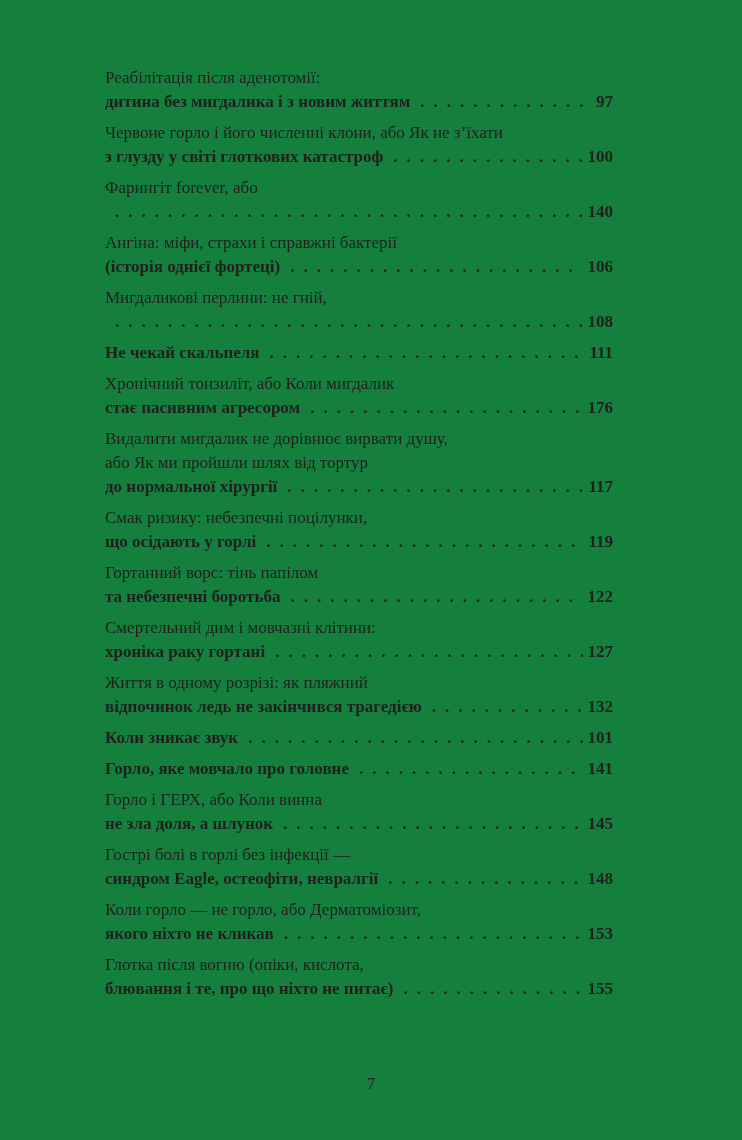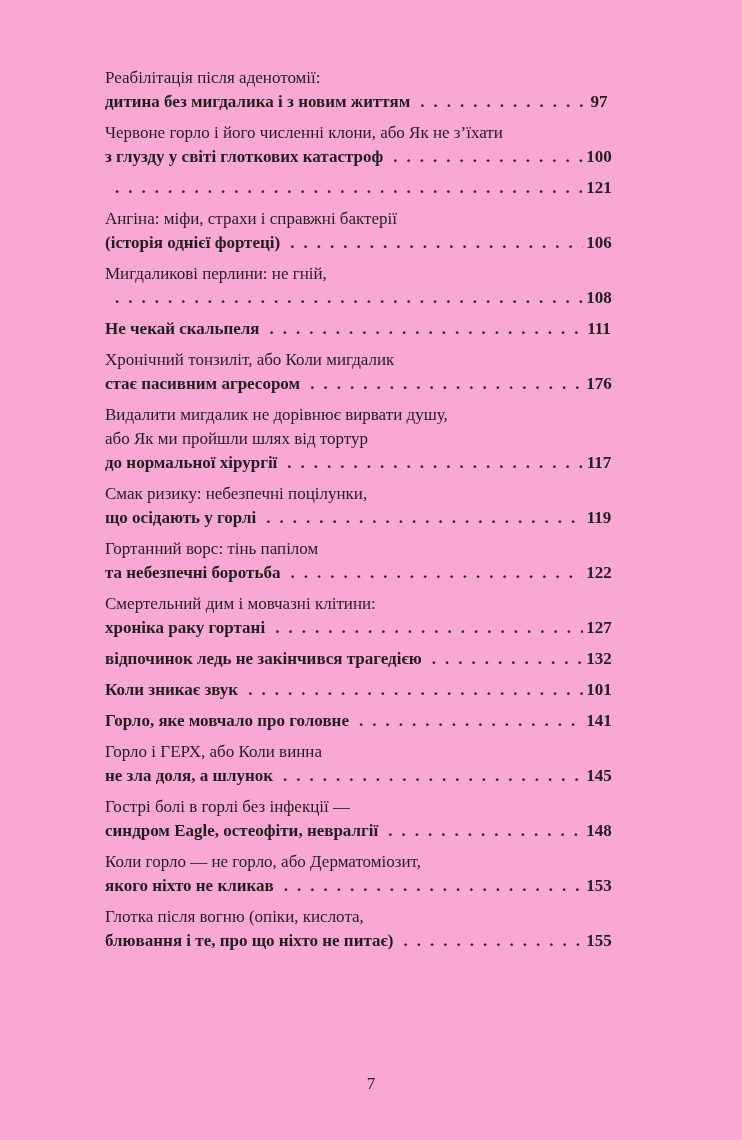--- a/index.html
+++ b/index.html
@@ -11,21 +11,21 @@
     height: 1140px;
     background: #ffffff;
     font-family: "Liberation Serif", "DejaVu Serif", serif;
     color: #1f1f1f;
     position: relative;
     overflow: hidden;
   }
   .page {
     position: absolute;
     inset: 0;
-    background: #f9a8d4;
+    background: #15803d;
   }
   .toc {
     position: absolute;
     top: 66px;
     left: 105px;
     width: 508px;
   }
   .toc-entry {
     margin-bottom: 7px;
   }
@@ -49,21 +49,21 @@
     white-space: nowrap;
     letter-spacing: 9px;
     margin-left: 10px;
     margin-right: 2px;
     color: #1f1f1f;
     min-width: 0;
   }
   .toc-page {
     flex: 0 0 auto;
     min-width: 28px;
-    text-align: center;
+    text-align: right;
     white-space: nowrap;
   }
   .footer {
     position: absolute;
     left: 0;
     bottom: 46px;
     width: 742px;
     text-align: center;
     font-size: 17px;
     color: #1f1f1f;
@@ -84,23 +84,24 @@
       </div>
       <div class="toc-entry">
         <div class="toc-line"><span class="toc-text">Червоне горло і його численні клони, або Як не з’їхати</span></div>
         <div class="toc-line toc-line-last">
           <span class="toc-text">з глузду у світі глоткових катастроф</span>
           <span class="dot-leader">............................................................</span>
           <span class="toc-page">100</span>
         </div>
       </div>
       <div class="toc-entry">
-        <div class="toc-line toc-line-last">
-          <span class="dot-leader">............................................................</span>
-          <span class="toc-page">121</span>
+        <div class="toc-line"><span class="toc-text">Фарингіт forever, або</span></div>
+        <div class="toc-line toc-line-last">
+          <span class="dot-leader">............................................................</span>
+          <span class="toc-page">140</span>
         </div>
       </div>
       <div class="toc-entry">
         <div class="toc-line"><span class="toc-text">Ангіна: міфи, страхи і справжні бактерії</span></div>
         <div class="toc-line toc-line-last">
           <span class="toc-text">(історія однієї фортеці)</span>
           <span class="dot-leader">............................................................</span>
           <span class="toc-page">106</span>
         </div>
       </div>
@@ -153,20 +154,21 @@
       </div>
       <div class="toc-entry">
         <div class="toc-line"><span class="toc-text">Смертельний дим і мовчазні клітини:</span></div>
         <div class="toc-line toc-line-last">
           <span class="toc-text">хроніка раку гортані</span>
           <span class="dot-leader">............................................................</span>
           <span class="toc-page">127</span>
         </div>
       </div>
       <div class="toc-entry">
+        <div class="toc-line"><span class="toc-text">Життя в одному розрізі: як пляжний</span></div>
         <div class="toc-line toc-line-last">
           <span class="toc-text">відпочинок ледь не закінчився трагедією</span>
           <span class="dot-leader">............................................................</span>
           <span class="toc-page">132</span>
         </div>
       </div>
       <div class="toc-entry">
         <div class="toc-line toc-line-last">
           <span class="toc-text">Коли зникає звук</span>
           <span class="dot-leader">............................................................</span>

